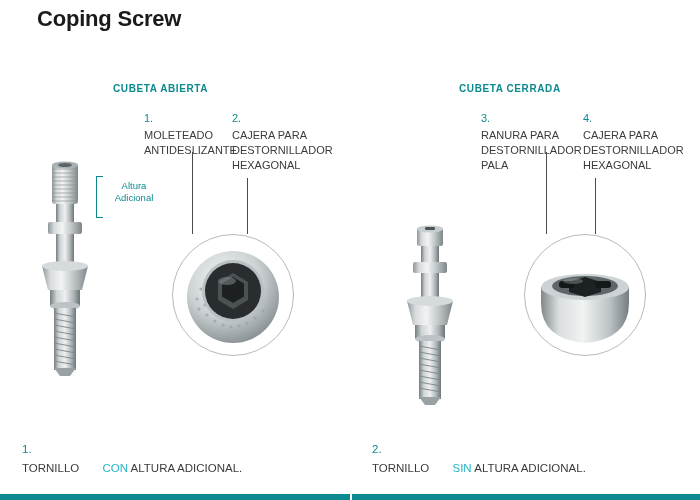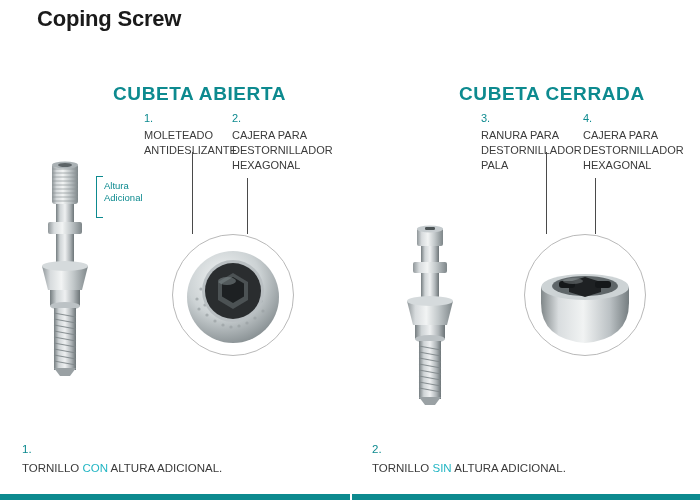--- a/index.html
+++ b/index.html
@@ -26,21 +26,21 @@
     top: 6px;
     font-size: 22px;
     font-weight: bold;
     color: #1a1a1a;
     letter-spacing: -0.2px;
     margin-left: 23px;
   }
   
   .section-heading {
     position: absolute;
-    font-size: 19px;
+    font-size: 10px;
     font-weight: bold;
     color: #0d8a8f;
     letter-spacing: 0.6px;
   }
   #heading-open { left: 113px; top: 83px; }
   #heading-closed { left: 459px; top: 83px; }
 
   
   .callout {
     position: absolute;
@@ -73,20 +73,21 @@
 
   
   .altura-note {
     position: absolute;
     left: 104px;
     top: 180px;
     font-size: 9.5px;
     color: #0d8a8f;
     line-height: 12px;
     width: 60px;
+    text-align: center;
   }
   .altura-bracket {
     position: absolute;
     left: 96px;
     top: 176px;
     width: 6px;
     height: 40px;
     border-left: 1px solid #0d8a8f;
     border-top: 1px solid #0d8a8f;
     border-bottom: 1px solid #0d8a8f;
@@ -111,21 +112,21 @@
     font-size: 11.5px;
     color: #3b3b3b;
     line-height: 16px;
     text-transform: uppercase;
   }
   .caption .cnum {
     color: #0d8a8f;
     display: block;
     margin-bottom: 3px;
   }
-  .caption .hl { color: #23b6c4; }
+  .caption .hl { color: #23b6c4; margin-left: 20px; }
   #caption-left { left: 22px; top: 441px; width: 300px; }
   #caption-right { left: 372px; top: 441px; width: 300px; }
 
   
   .footer-bar {
     position: absolute;
     bottom: 0;
     height: 6px;
     background: #0d8a8f;
   }

